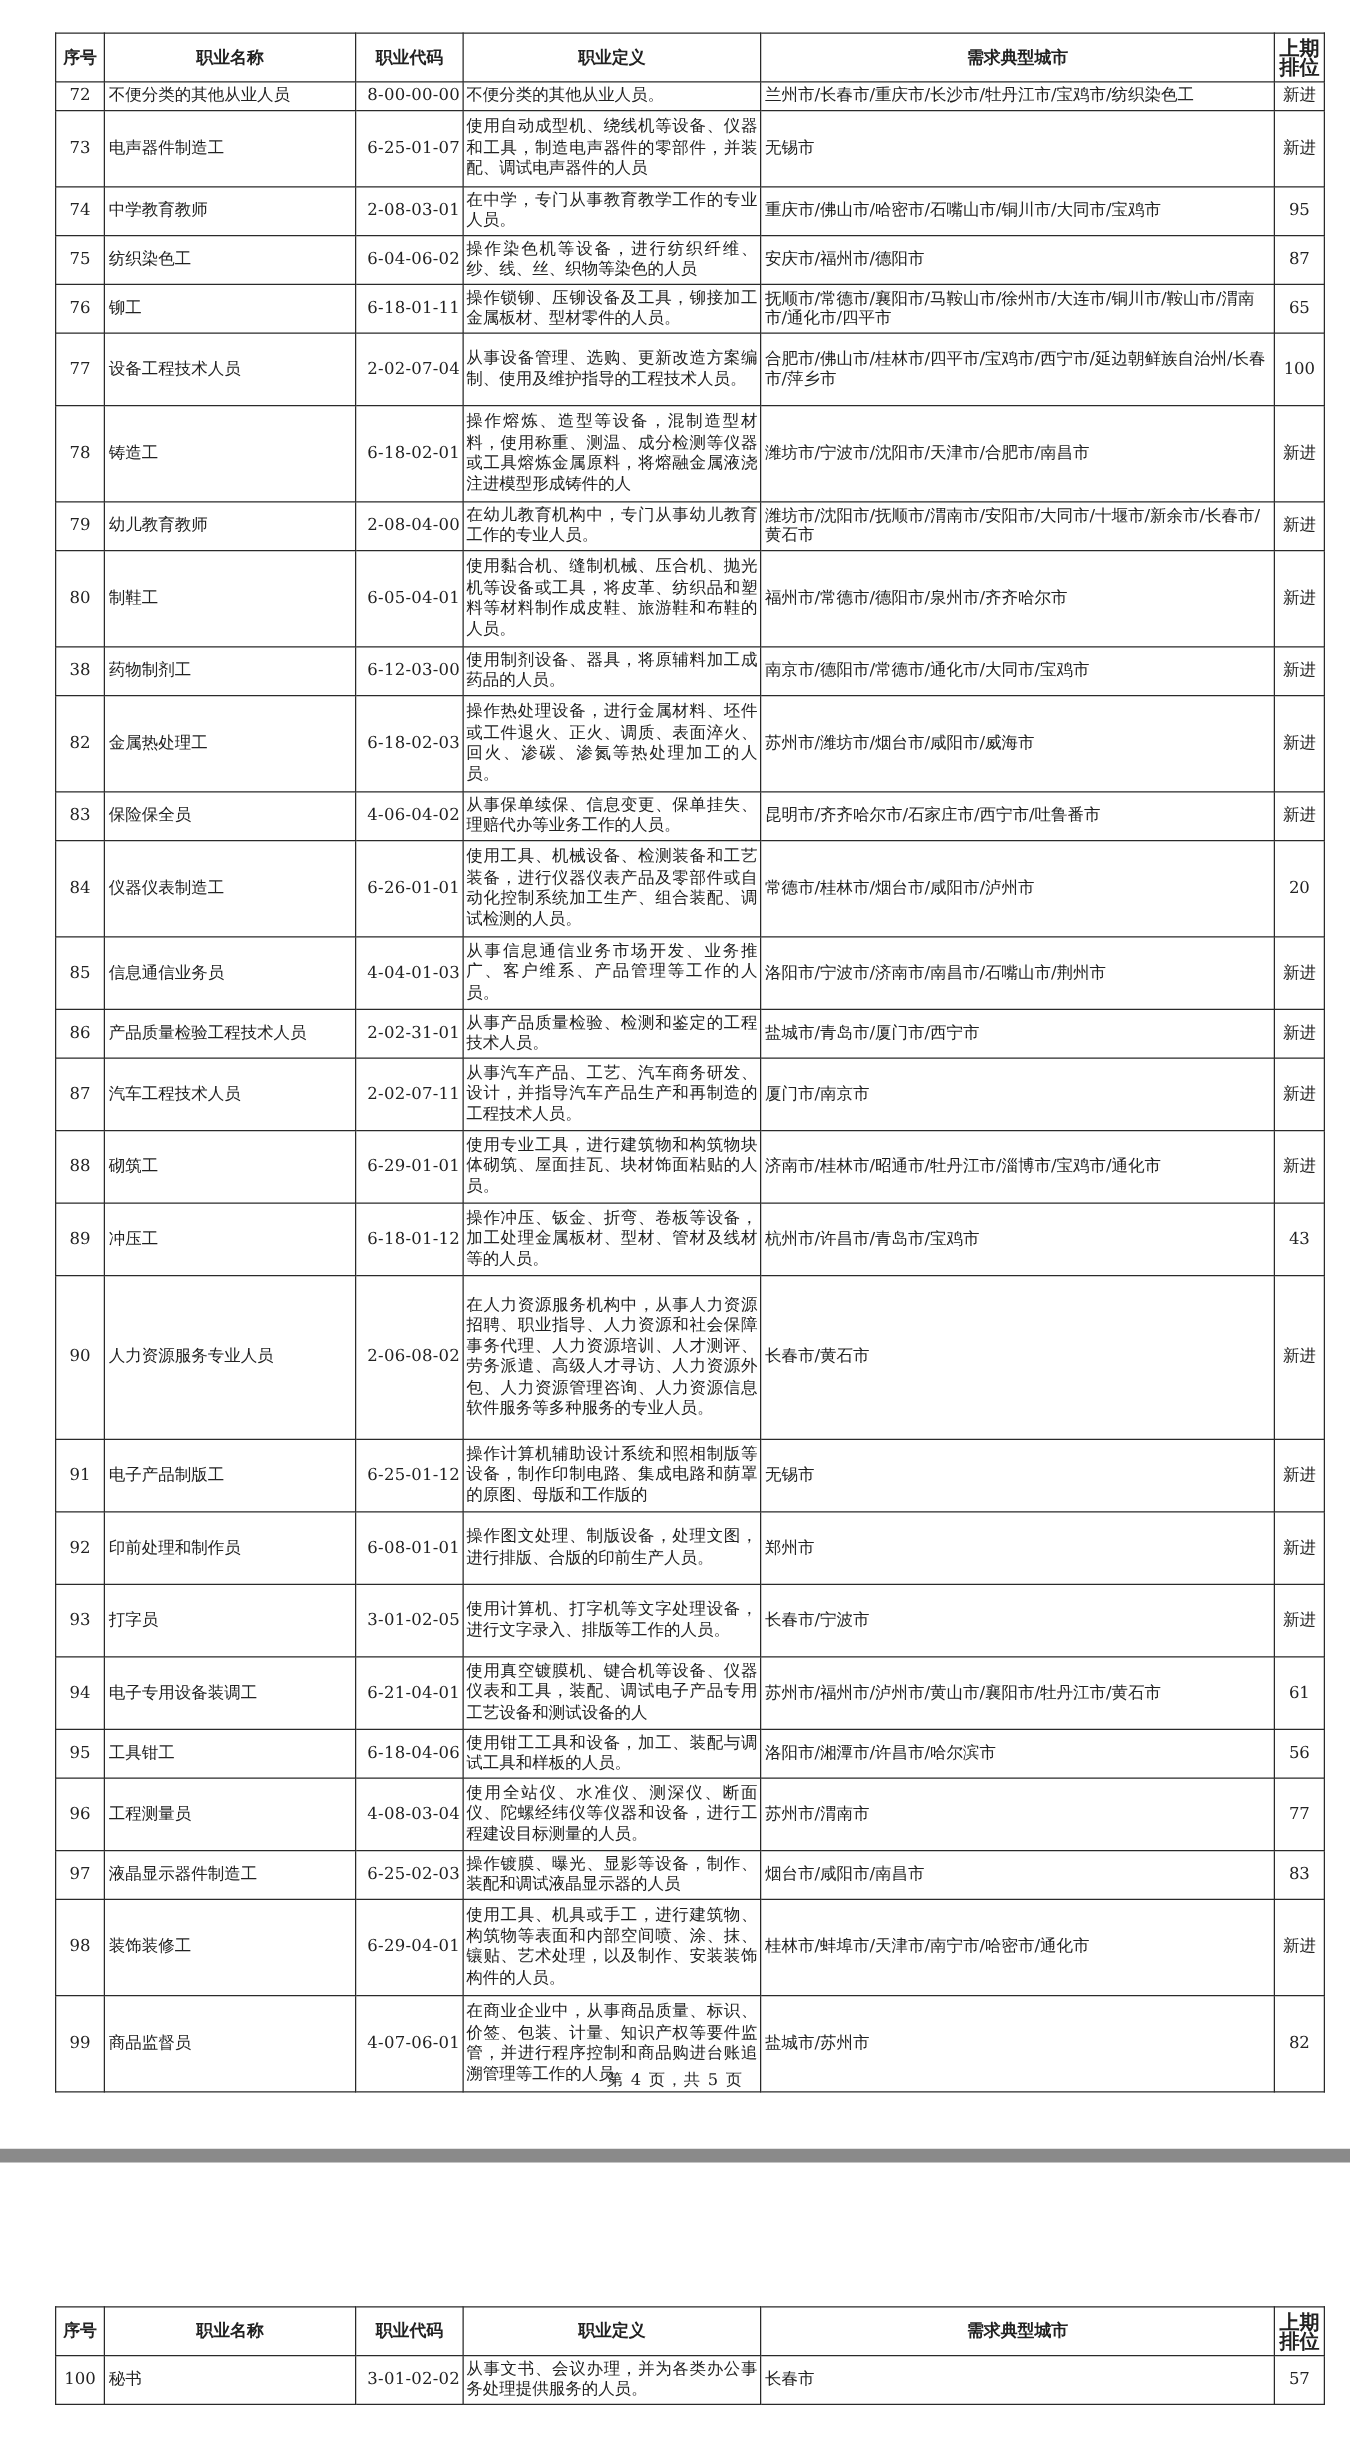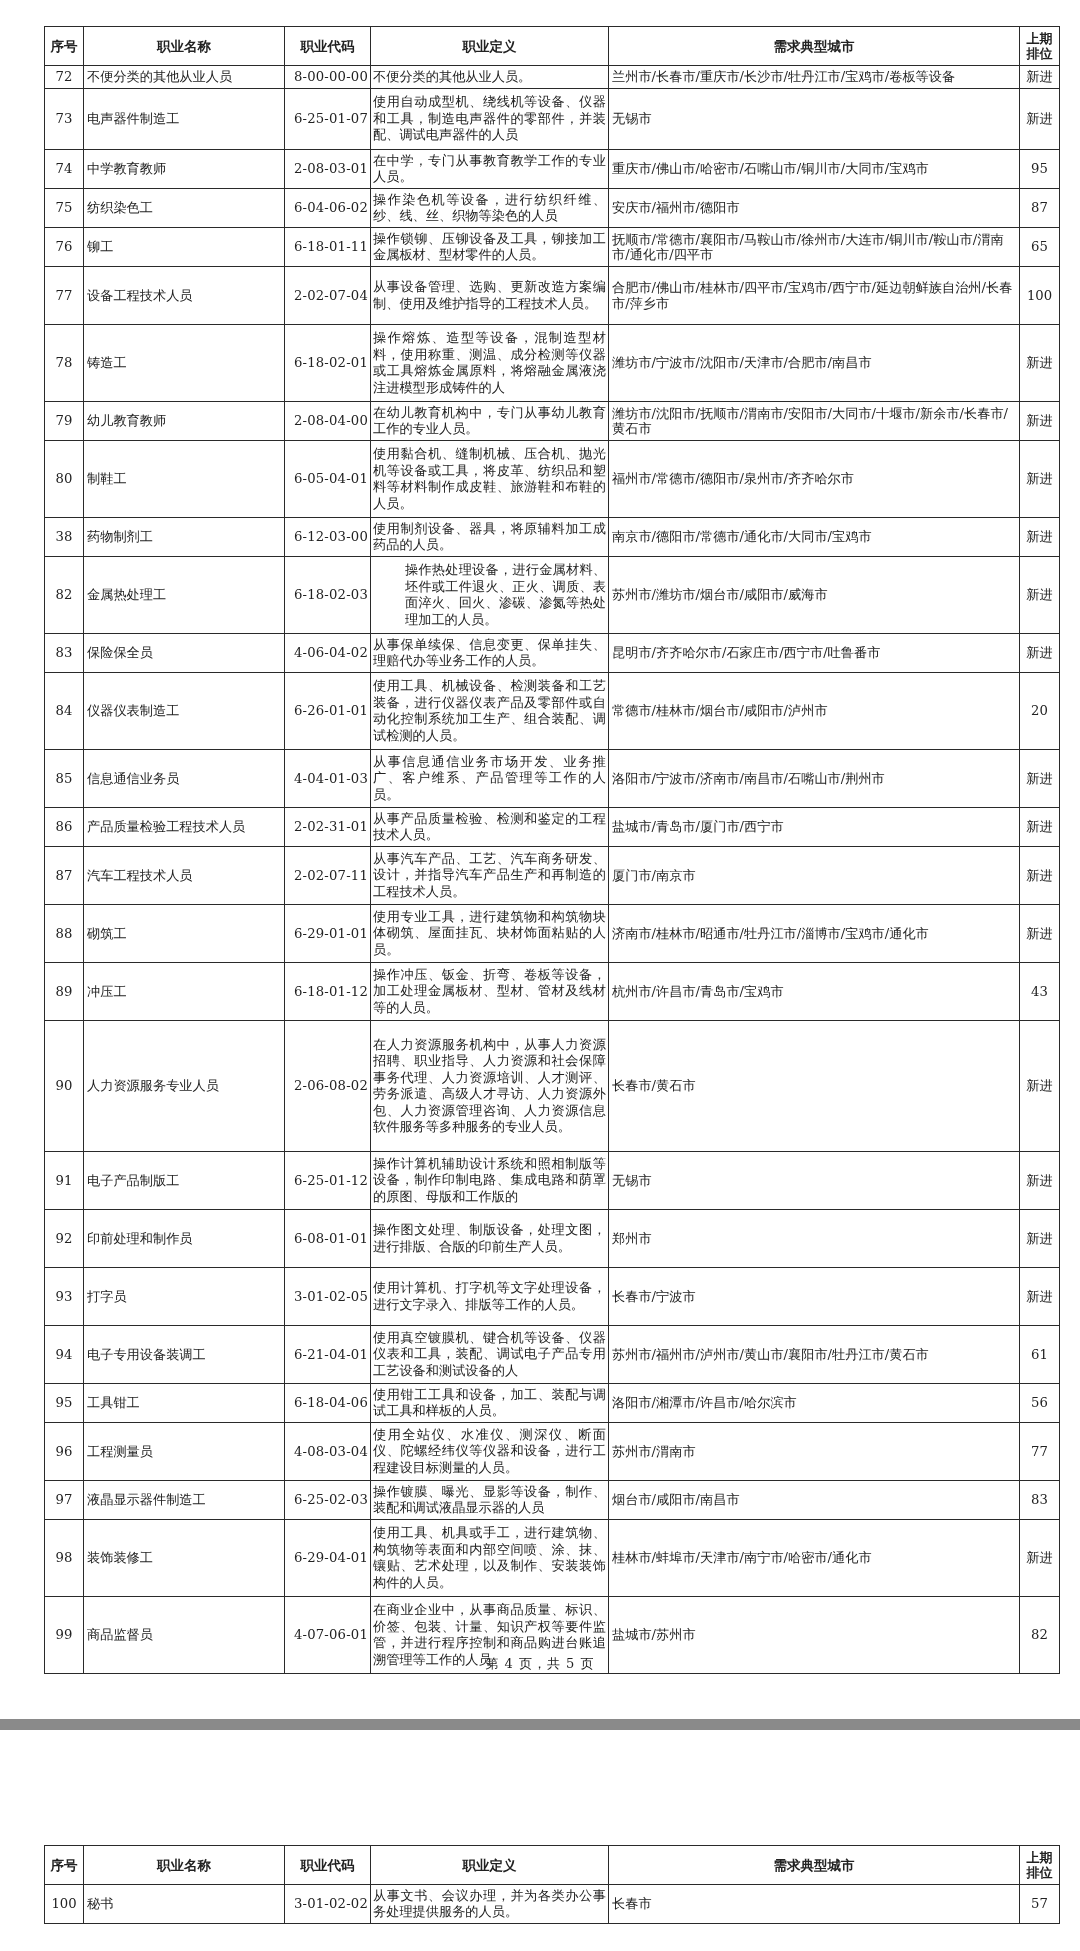--- a/index.html
+++ b/index.html
@@ -1,20 +1,20 @@
 <!DOCTYPE html>
 <html><head>
 <meta charset="utf-8">
 <style>
   html,body{margin:0;padding:0;background:#fff;}
   body{width:1080px;height:1951px;position:relative;overflow:hidden;font-family:"DejaVu Serif","Liberation Serif",serif;color:#222;}
   .tbl{position:absolute;left:44px;width:1015px;border-collapse:collapse;table-layout:fixed;}
   .tbl td,.tbl th{border:1.5px solid #2a2a2a;padding:0 3px;font-size:13.2px;line-height:15.5px;vertical-align:middle;overflow:hidden;}
   .tbl th{font-family:"DejaVu Sans","Liberation Sans",sans-serif;font-weight:bold;font-size:13.5px;text-align:center;height:38px;line-height:16px;}
-  .tbl th.c6{font-size:13px;line-height:15px;padding:0;}
+  .tbl th.c6{font-size:16px;line-height:15px;padding:0;}
   .tbl td.c1,.tbl td.c6{text-align:center;padding:0;}
   .tbl td.c3{text-align:right;padding-right:2px;letter-spacing:0.2px;}
   .tbl td.c4{text-align:justify;padding:0 2px;line-height:16.5px;}
   .tbl td.c5{padding-left:3px;}
   .def{display:block;overflow:hidden;}
   .footer{position:absolute;top:1655px;left:0;width:1080px;text-align:center;font-size:13px;letter-spacing:1px;}
   .sep{position:absolute;top:1719px;left:0;width:1080px;height:11px;background:#8a8a8a;}
 </style>
 </head>
 <body>
@@ -39,21 +39,21 @@
     </tr>
   </thead>
   <tbody id="t1body">
       <tr>
         <td class="c1" style="height: 22px;">72</td>
         <td class="c2" style="height: 22px;">不便分类的其他从业人员</td>
         <td class="c3" style="height: 22px;">8-00-00-00</td>
         <td class="c4" style="height: 22px;">
           <span class="def" style="max-height: 22px;">不便分类的其他从业人员。</span>
         </td>
-        <td class="c5" style="height: 22px;">兰州市/长春市/重庆市/长沙市/牡丹江市/宝鸡市/卷板等设备</td>
+        <td class="c5" style="height: 22px;">兰州市/长春市/重庆市/长沙市/牡丹江市/宝鸡市/纺织染色工</td>
         <td class="c6" style="height: 22px;">新进</td>
       </tr>
       <tr>
         <td class="c1" style="height: 60px;">73</td>
         <td class="c2" style="height: 60px;">电声器件制造工</td>
         <td class="c3" style="height: 60px;">6-25-01-07</td>
         <td class="c4" style="height: 60px;">
           <span class="def" style="max-height: 60px;">使用自动成型机、绕线机等设备、仪器和工具，制造电声器件的零部件，并装配、调试电声器件的人员</span>
         </td>
         <td class="c5" style="height: 60px;">无锡市</td>
@@ -137,21 +137,21 @@
           <span class="def" style="max-height: 38px;">使用制剂设备、器具，将原辅料加工成药品的人员。</span>
         </td>
         <td class="c5" style="height: 38px;">南京市/德阳市/常德市/通化市/大同市/宝鸡市</td>
         <td class="c6" style="height: 38px;">新进</td>
       </tr>
       <tr>
         <td class="c1" style="height: 76px;">82</td>
         <td class="c2" style="height: 76px;">金属热处理工</td>
         <td class="c3" style="height: 76px;">6-18-02-03</td>
         <td class="c4" style="height: 76px;">
-          <span class="def" style="max-height: 76px; margin-left: 32px;">操作热处理设备，进行金属材料、坯件或工件退火、正火、调质、表面淬火、回火、渗碳、渗氮等热处理加工的人员。</span>
+          <span class="def" style="max-height: 76px;">操作热处理设备，进行金属材料、坯件或工件退火、正火、调质、表面淬火、回火、渗碳、渗氮等热处理加工的人员。</span>
         </td>
         <td class="c5" style="height: 76px;">苏州市/潍坊市/烟台市/咸阳市/威海市</td>
         <td class="c6" style="height: 76px;">新进</td>
       </tr>
       <tr>
         <td class="c1" style="height: 38px;">83</td>
         <td class="c2" style="height: 38px;">保险保全员</td>
         <td class="c3" style="height: 38px;">4-06-04-02</td>
         <td class="c4" style="height: 38px;">
           <span class="def" style="max-height: 38px;">从事保单续保、信息变更、保单挂失、理赔代办等业务工作的人员。</span>

